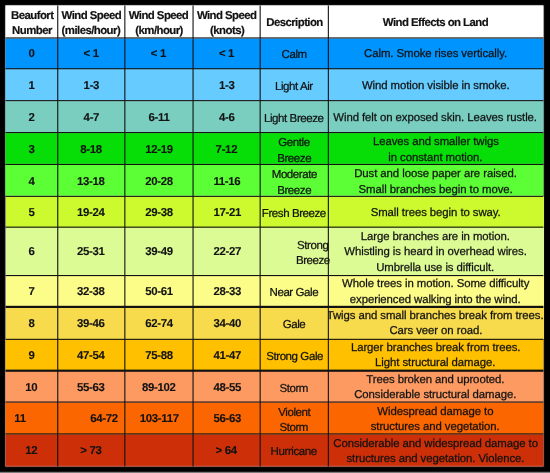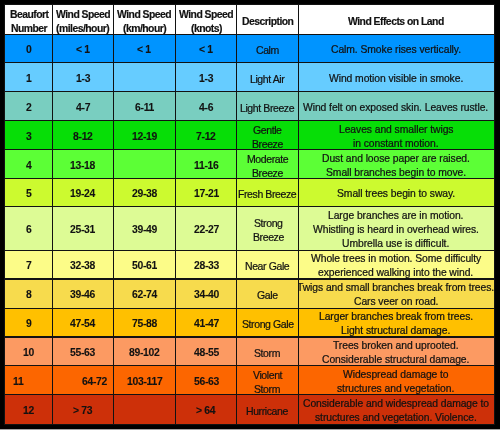--- a/index.html
+++ b/index.html
@@ -175,21 +175,21 @@
       </div>
       <div class="cell eff" style="left:293.1px;width:195.9px">
         <span>Wind felt on exposed skin. Leaves rustle.</span>
       </div>
     </div>
     <div class="row body" style="top:115.6px;height:28.9px;background:#07de07">
       <div class="cell num" style="left:0px;width:47.6px">
           <span>3</span>
         </div>
       <div class="cell num" style="left:47.6px;width:60.6px">
-          <span>8-12</span>
+          <span>8-18</span>
         </div>
       <div class="cell num" style="left:108.2px;width:62.3px">
           <span>12-19</span>
         </div>
       <div class="cell num" style="left:170.5px;width:61.3px">
           <span>7-12</span>
         </div>
       <div class="cell desc" style="left:231.8px;width:61.3px">
         <span>Gentle</span>
         <span>Breeze</span>
@@ -199,20 +199,23 @@
         <span>in constant motion.</span>
       </div>
     </div>
     <div class="row body" style="top:144.5px;height:28.8px;background:#5cff36">
       <div class="cell num" style="left:0px;width:47.6px">
           <span>4</span>
         </div>
       <div class="cell num" style="left:47.6px;width:60.6px">
           <span>13-18</span>
         </div>
+      <div class="cell num" style="left:108.2px;width:62.3px">
+          <span>20-28</span>
+        </div>
       <div class="cell num" style="left:170.5px;width:61.3px">
           <span>11-16</span>
         </div>
       <div class="cell desc" style="left:231.8px;width:61.3px">
         <span>Moderate</span>
         <span>Breeze</span>
       </div>
       <div class="cell eff" style="left:293.1px;width:195.9px">
         <span>Dust and loose paper are raised.</span>
         <span>Small branches begin to move.</span>
@@ -244,21 +247,21 @@
         </div>
       <div class="cell num" style="left:47.6px;width:60.6px">
           <span>25-31</span>
         </div>
       <div class="cell num" style="left:108.2px;width:62.3px">
           <span>39-49</span>
         </div>
       <div class="cell num" style="left:170.5px;width:61.3px">
           <span>22-27</span>
         </div>
-      <div class="cell desc" style="left:233px;width:61.3px">
+      <div class="cell desc" style="left:249px;width:61.3px">
         <span>Strong</span>
         <span>Breeze</span>
       </div>
       <div class="cell eff" style="left:293.1px;width:195.9px">
         <span>Large branches are in motion.</span>
         <span>Whistling is heard in overhead wires.</span>
         <span>Umbrella use is difficult.</span>
       </div>
     </div>
     <div class="row body" style="top:245.2px;height:28.8px;background:#fcfc88">

